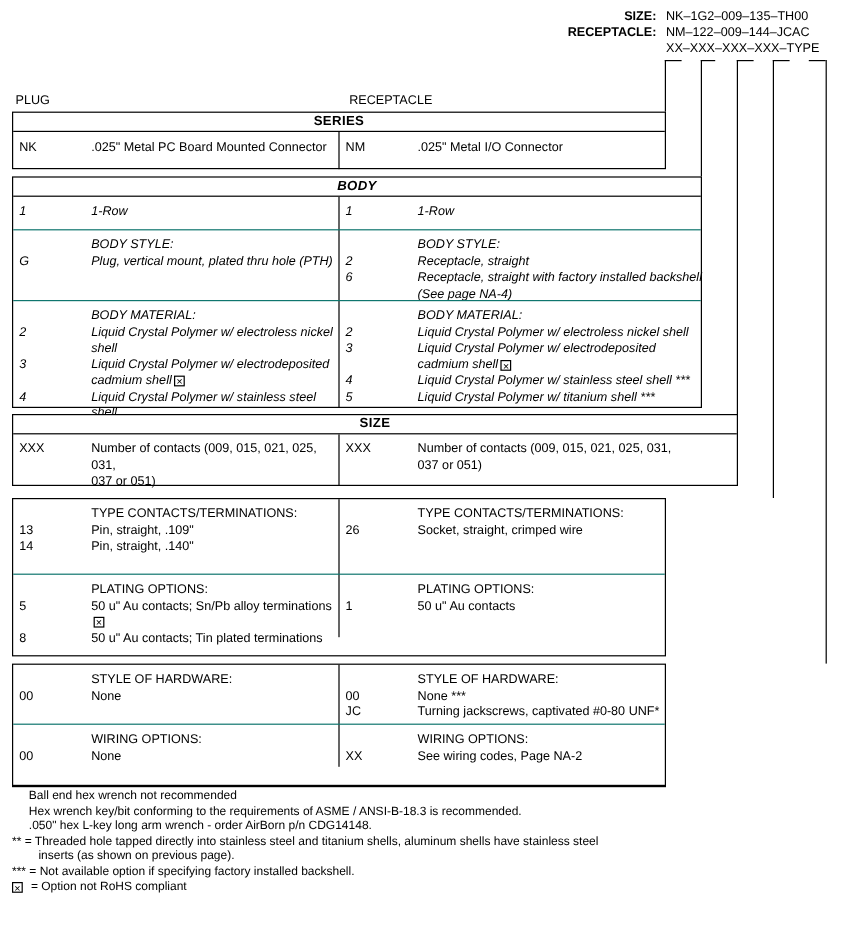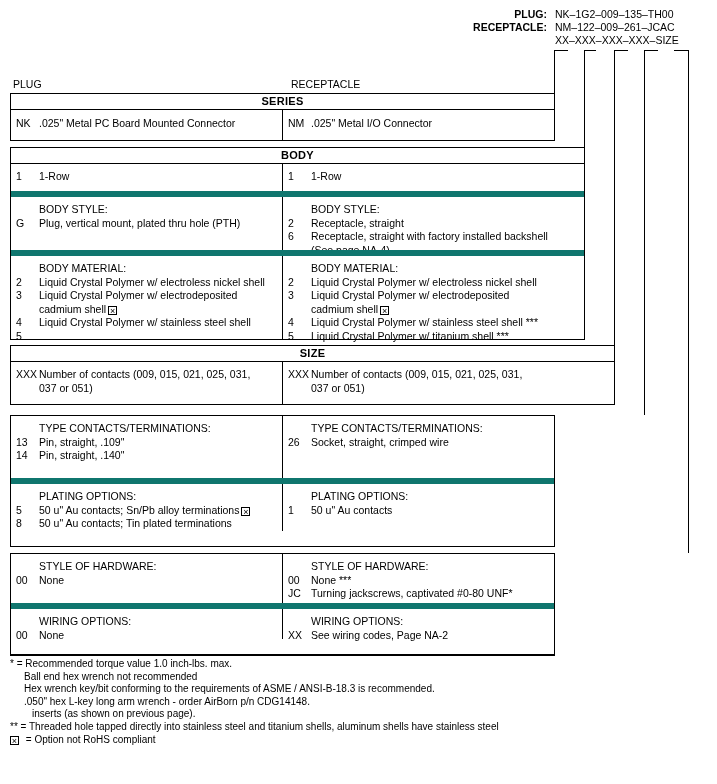--- a/index.html
+++ b/index.html
@@ -60,26 +60,26 @@
     border-bottom: 1px solid #000;
     letter-spacing: .3px;
   }
   .sec-body { position: relative; }
   .divider {
     position: absolute;
     top: 0; bottom: 0;
     width: 0; border-left: 1px solid #000;
   }
   .grp { position: relative; }
-  .grp + .grp { border-top: 6px solid #0f766e; }
+  .grp + .grp { border-top: 1px solid #0f766e; }
 
   .col-l { position: absolute; left: 0; top: 0; width: 271px; }
   .col-r { position: absolute; left: 272px; top: 0; width: 420px; }
 
-  .line { display: flex; line-height: 13.5px; }
+  .line { display: flex; line-height: 13.5px; gap: 37px; }
   .code {
     width: 28px; flex: 0 0 28px;
     padding-left: 5px;
     white-space: pre;
   }
   .txt { flex: 1 1 auto; }
   .hdr { font-size: 10.5px; }
 
   .rohs {
     display: inline-block;
@@ -114,30 +114,30 @@
   .note-ind { padding-left: 14px; }
   .legend { }
 </style>
 </head>
 <body>
 
 <div class="page">
 
   <div class="pn-block">
     <div class="pn-row">
-      <span class="pn-label">PLUG:</span>
+      <span class="pn-label">SIZE:</span>
       <span class="pn-value">NK–1G2–009–135–TH00</span>
     </div>
     <div class="pn-row">
       <span class="pn-label">RECEPTACLE:</span>
-      <span class="pn-value">NM–122–009–261–JCAC</span>
+      <span class="pn-value">NM–122–009–144–JCAC</span>
     </div>
     <div class="pn-row">
       <span class="pn-label"></span>
-      <span class="pn-value">XX–XXX–XXX–XXX–SIZE</span>
+      <span class="pn-value">XX–XXX–XXX–XXX–TYPE</span>
     </div>
   </div>
 
   <div class="col-headers">
     <span class="plug">PLUG</span>
     <span class="recep">RECEPTACLE</span>
   </div>
 
   <div class="sec" style="left:10px; top:93px; width:545px; height:48px;">
     <div class="sec-title">SERIES</div>
@@ -151,21 +151,21 @@
       </div>
       <div class="col-r" style="padding-top:7px;">
         <div class="line">
           <span class="code">NM</span>
           <span class="txt">.025" Metal I/O Connector</span>
         </div>
       </div>
     </div>
   </div>
 
-  <div class="sec" style="left:10px; top:147px; width:575px; height:193px;">
+  <div class="sec" style="left:10px; top:147px; width:575px; height:193px;font-style:italic;">
     <div class="sec-title">BODY</div>
     <div class="sec-body" style="height:176px;">
       <div class="divider" style="left:271px;"></div>
 
       <div class="grp" style="height:27px;">
         <div class="col-l" style="padding-top:6px;">
           <div class="line">
             <span class="code">1</span>
             <span class="txt">1-Row</span>
           </div>
@@ -419,25 +419,25 @@
 
   <div class="vline" style="left:644px; top:50px; height:365px;"></div>
   <div class="hline" style="left:644px; top:50px; width:14px;"></div>
 
   <div class="vline" style="left:688px; top:50px; height:503px;"></div>
   <div class="hline" style="left:674px; top:50px; width:14px;"></div>
 
   <div class="hline" style="left:10px; top:655px; width:545px;"></div>
 
   <div class="notes">
-    <div class="note">* = Recommended torque value 1.0 inch-lbs. max.</div>
     <div class="note note-ind">Ball end hex wrench not recommended</div>
     <div class="note note-ind">Hex wrench key/bit conforming to the requirements of ASME / ANSI-B-18.3 is recommended.</div>
     <div class="note note-ind">.050" hex L-key long arm wrench - order AirBorn p/n CDG14148.</div>
+    <div class="note">** = Threaded hole tapped directly into stainless steel and titanium shells, aluminum shells have stainless steel</div>
     <div class="note note-ind" style="padding-left:22px;">inserts (as shown on previous page).</div>
-    <div class="note">** = Threaded hole tapped directly into stainless steel and titanium shells, aluminum shells have stainless steel</div>
+    <div class="note">*** = Not available option if specifying factory installed backshell.</div>
     <div class="legend">
       <span class="rohs" style="margin-left:0;"></span>
       <span style="margin-left:4px;">= Option not RoHS compliant</span>
     </div>
   </div>
 
 </div>
 
 </body></html>

